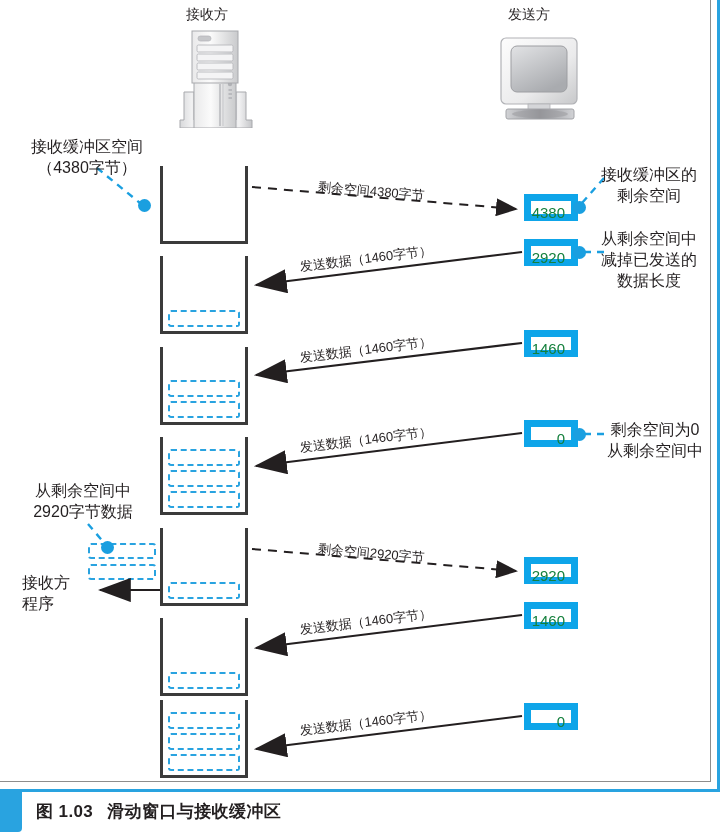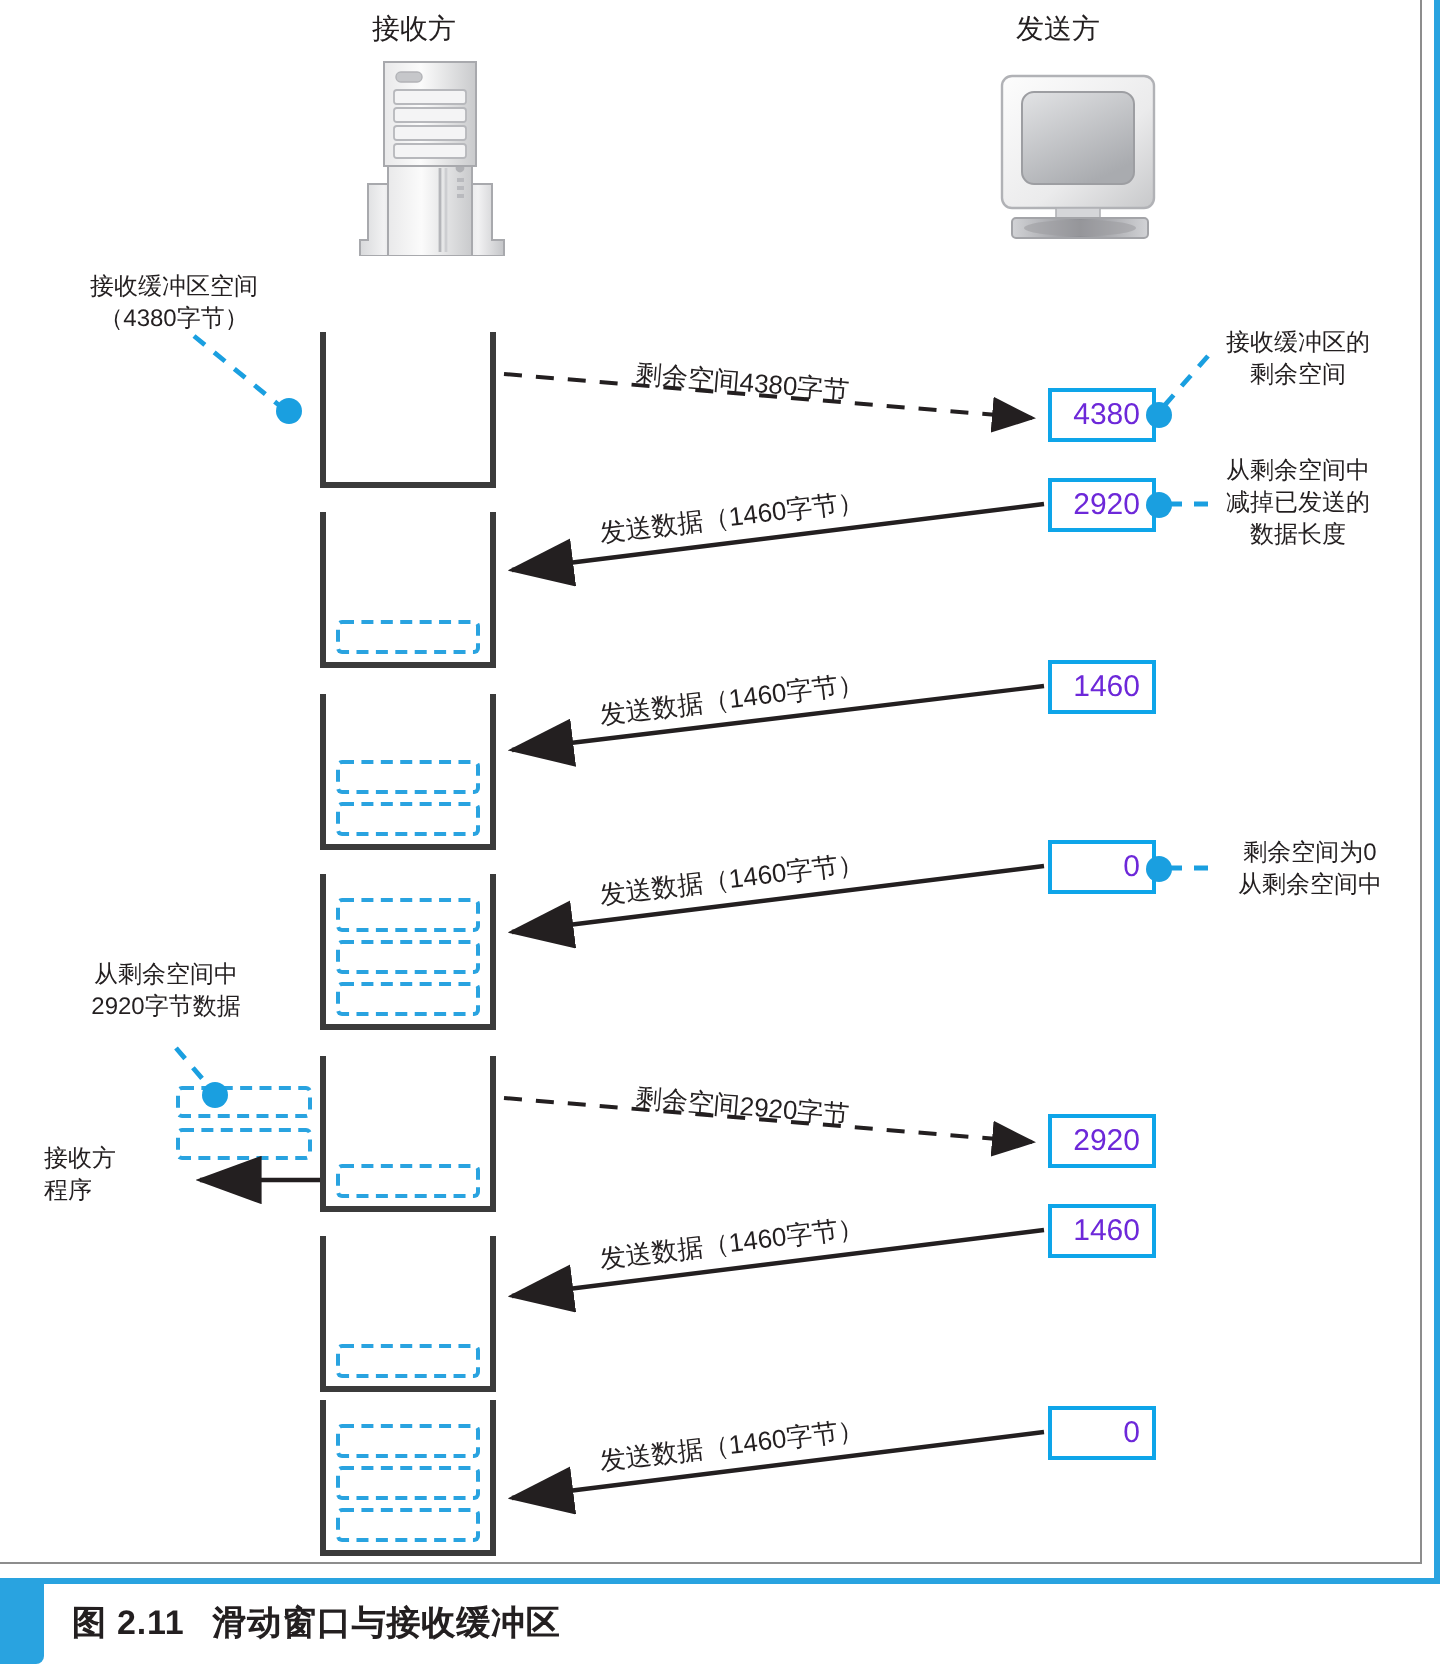--- a/index.html
+++ b/index.html
@@ -131,27 +131,27 @@
     border-radius: 3px;
     box-sizing: border-box;
   }
 
   
   .val-box {
     position: absolute;
     width: 54px;
     height: 27px;
     box-sizing: border-box;
-    border: 2px solid #0ea5e9;
+    border: 7px solid #0ea5e9;
     background: #ffffff;
     font-size: 15px;
     line-height: 23px;
     text-align: right;
     padding-right: 6px;
-    color: #6d28d9;
+    color: #15803d;
   }
 
   
   .edges {
     position: absolute;
     left: 0; top: 0;
     width: 720px;
     height: 832px;
     pointer-events: none;
   }
@@ -161,21 +161,21 @@
     position: absolute;
     font-size: 13px;
     white-space: nowrap;
     color: #231f20;
     transform-origin: left center;
   }
 
   
   .callout {
     position: absolute;
-    font-size: 12px;
+    font-size: 16px;
     line-height: 1.32;
     color: #231f20;
     white-space: pre;
   }
   .callout.center { text-align: center; }
   .callout.left   { text-align: left; }
 
   .dot {
     position: absolute;
     width: 13px;
@@ -377,16 +377,16 @@
 
   <div class="callout center" style="left:18px; top:480px; width:130px;">从剩余空间中
 2920字节数据</div>
 
   <div class="callout left" style="left:22px; top:572px; width:80px;">接收方
 程序</div>
 
   <div class="caption-rule"></div>
   <div class="caption-tab"></div>
   <div class="caption-text">
-    <span class="cap-num">图 2.11</span><span>滑动窗口与接收缓冲区</span>
+    <span class="cap-num">图 1.03</span><span>滑动窗口与接收缓冲区</span>
   </div>
 
 </div>
 
 </body></html>

